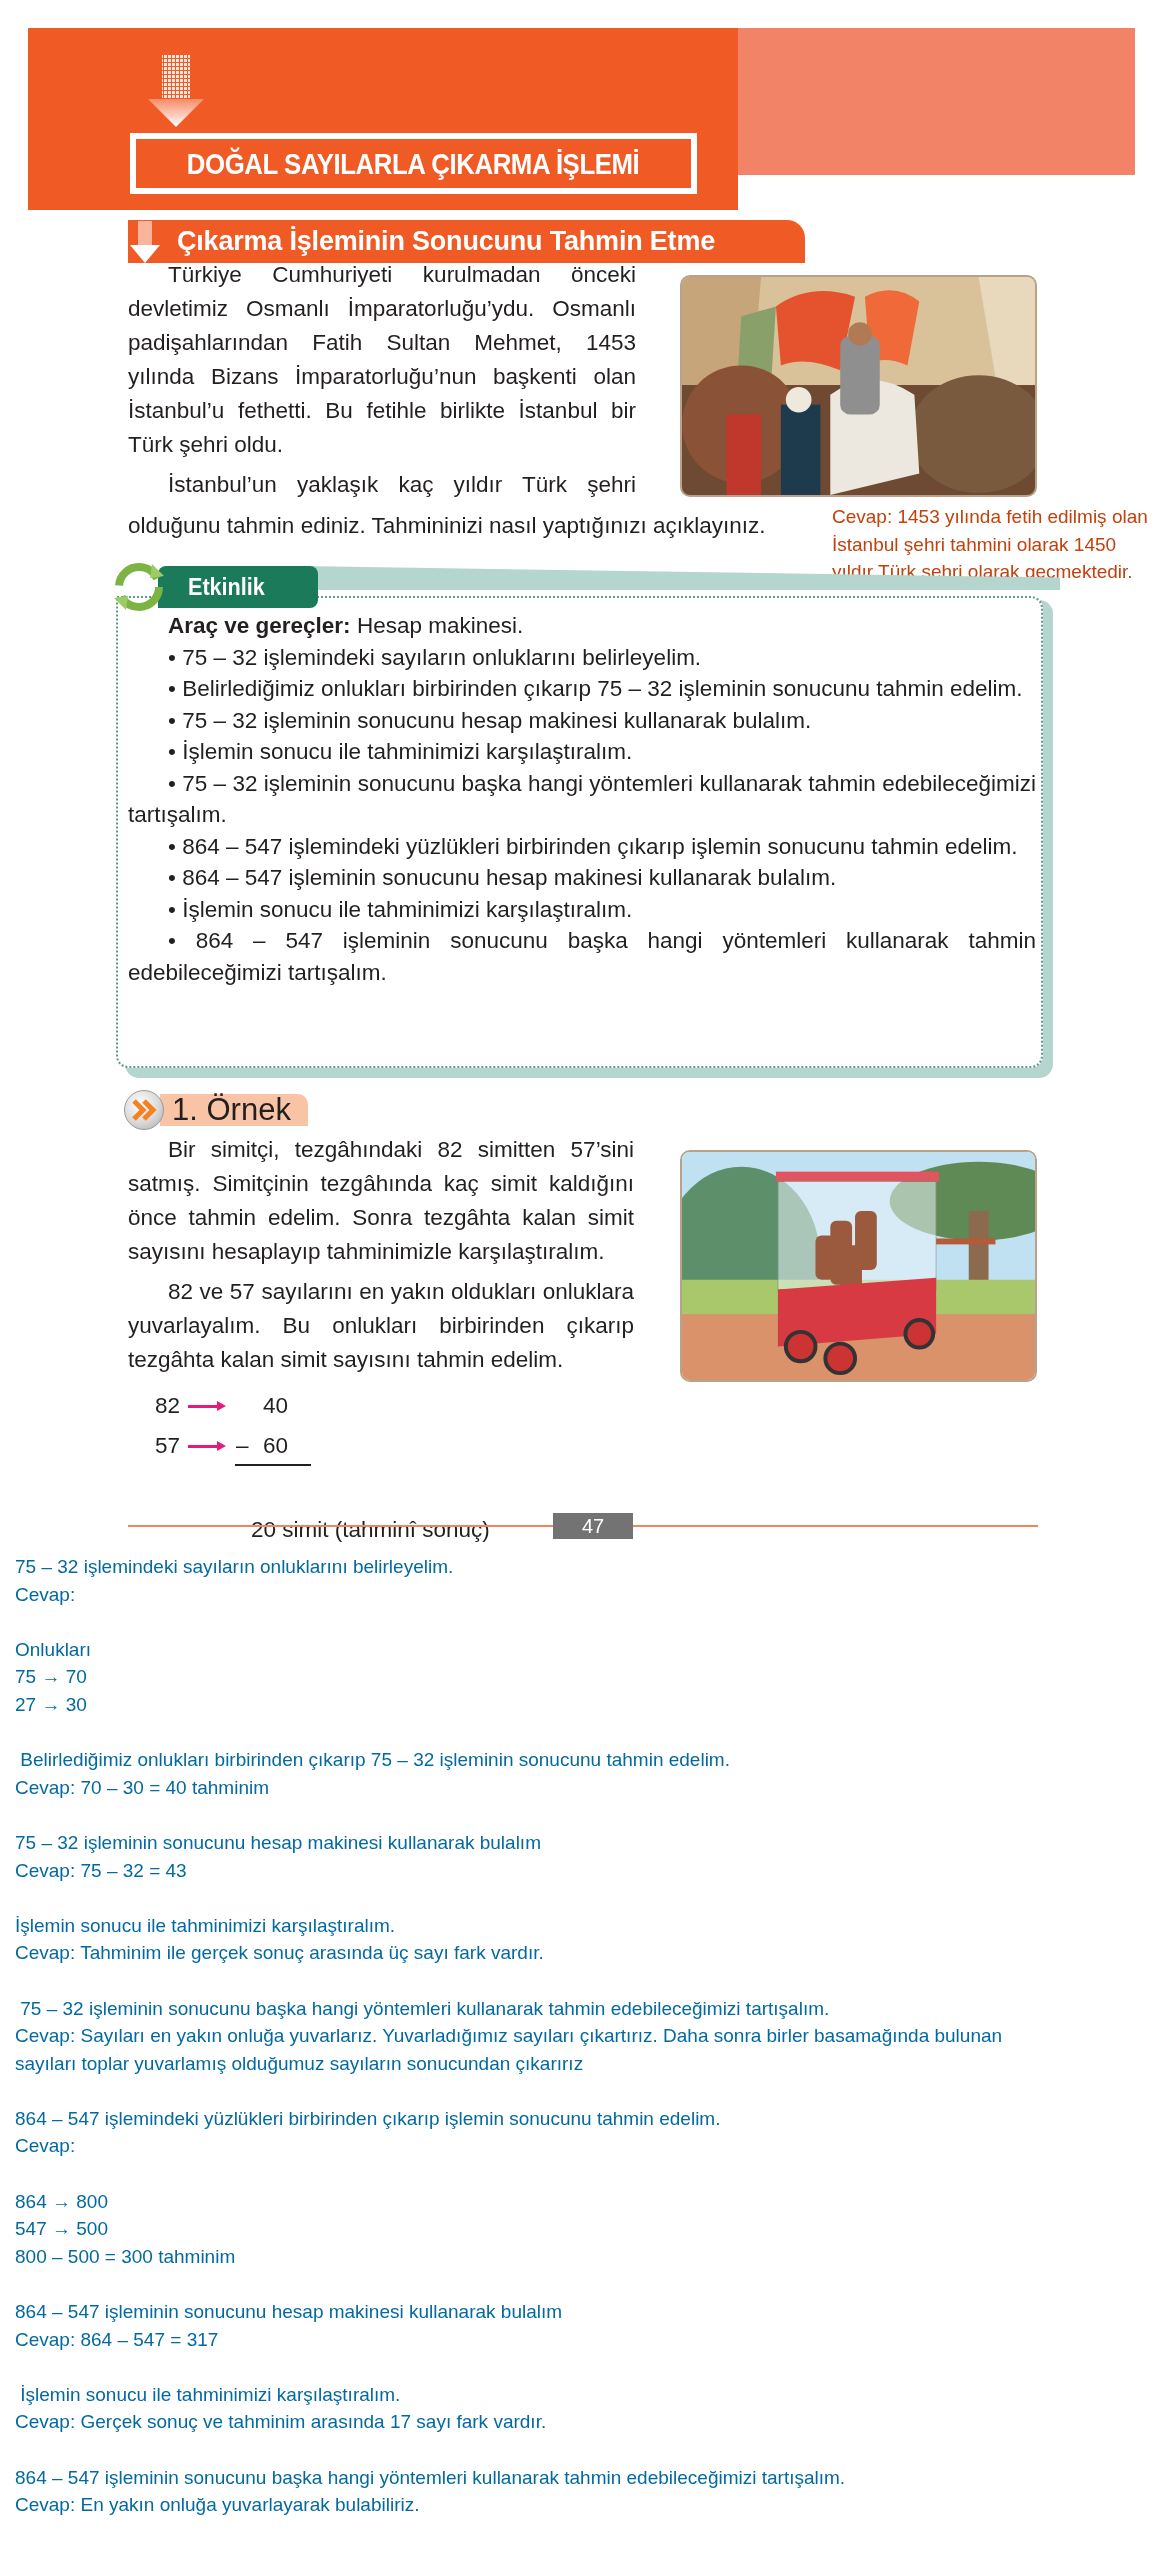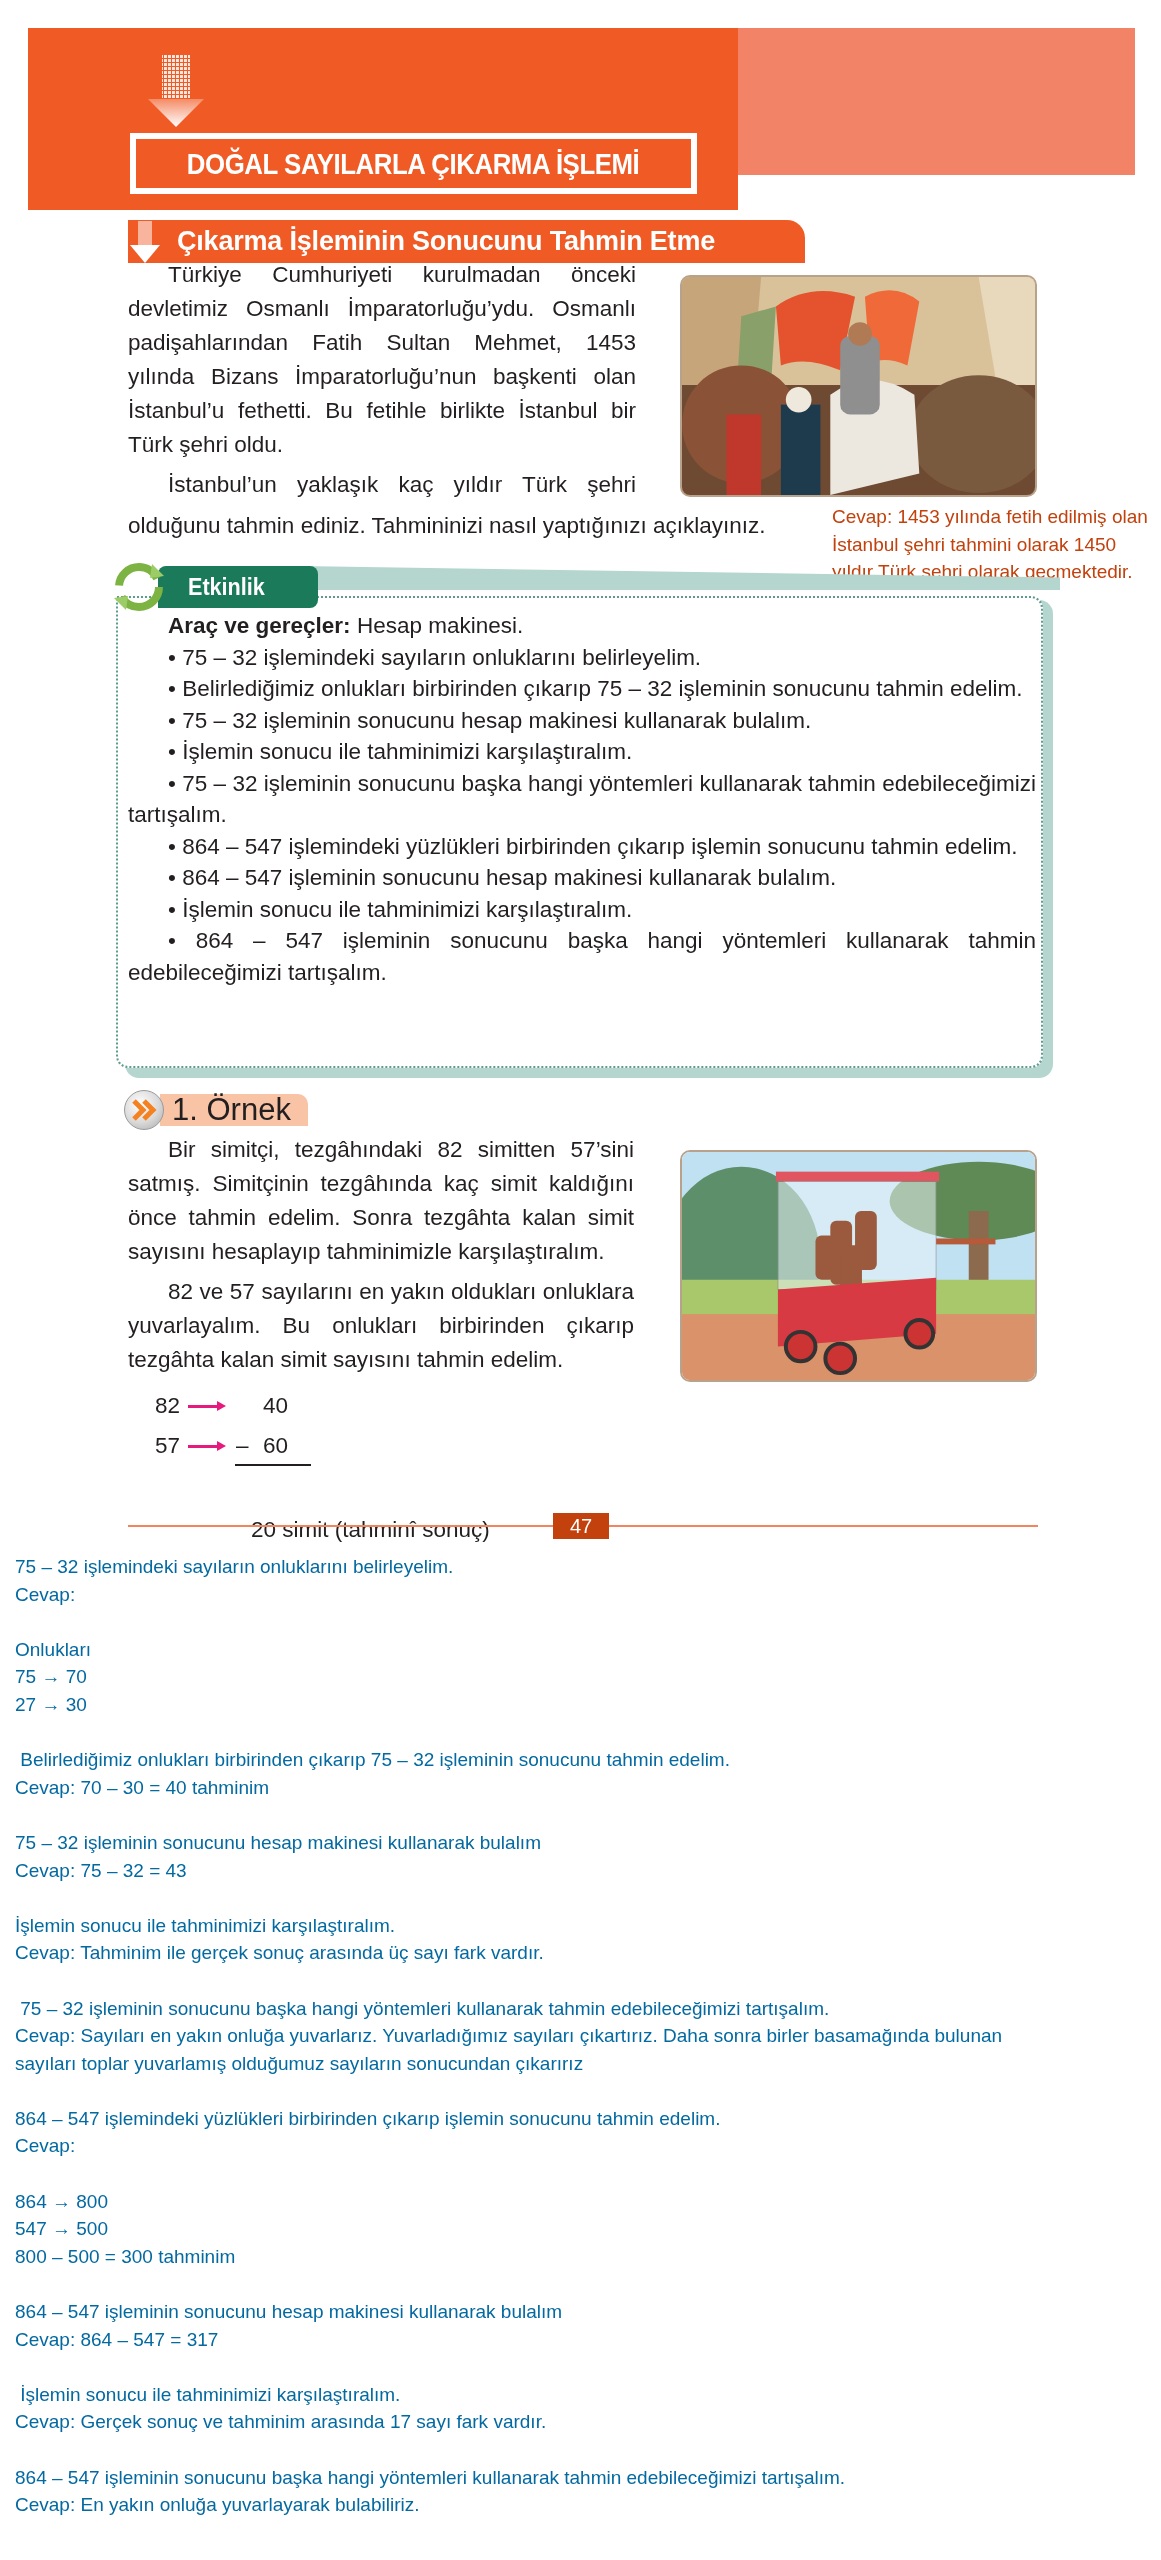--- a/index.html
+++ b/index.html
@@ -59,21 +59,21 @@
   #ornek-text p + p { margin-top: 6px; }
 
   
   .calc { font-size: 22.5px; line-height: 30px; color: #231f20; position: absolute; white-space: nowrap; }
   .pink-arrow { position: absolute; height: 3px; background: #e6197d; }
   .pink-arrow::after { content: ""; position: absolute; right: -4px; top: -4px; border-left: 9px solid #e6197d; border-top: 5.5px solid transparent; border-bottom: 5.5px solid transparent; }
   #calc-underline { left: 235px; top: 1464px; width: 76px; height: 2px; background: #231f20; }
 
   
   #page-line { left: 128px; top: 1525px; width: 910px; height: 2px; background: #f0855f; }
-  #page-num { left: 553px; top: 1513px; width: 56px; height: 26px; background: #c2410c; color: #ffffff; font-size: 20px; line-height: 26px; text-align: center; }
+  #page-num { left: 553px; top: 1513px; width: 80px; height: 26px; background: #737373; color: #ffffff; font-size: 20px; line-height: 26px; text-align: center; }
 
   
   #answers { left: 15px; top: 1553px; width: 1140px; }
   #answers .line { font-family: "Liberation Sans", sans-serif; font-size: 19px; line-height: 27.6px; color: #0369a1; white-space: pre-wrap; min-height: 27.6px; }
 </style>
 </head>
 <body>
 
 <div class="abs" id="hdr-main"></div>
 <div class="abs" id="hdr-light"></div>

